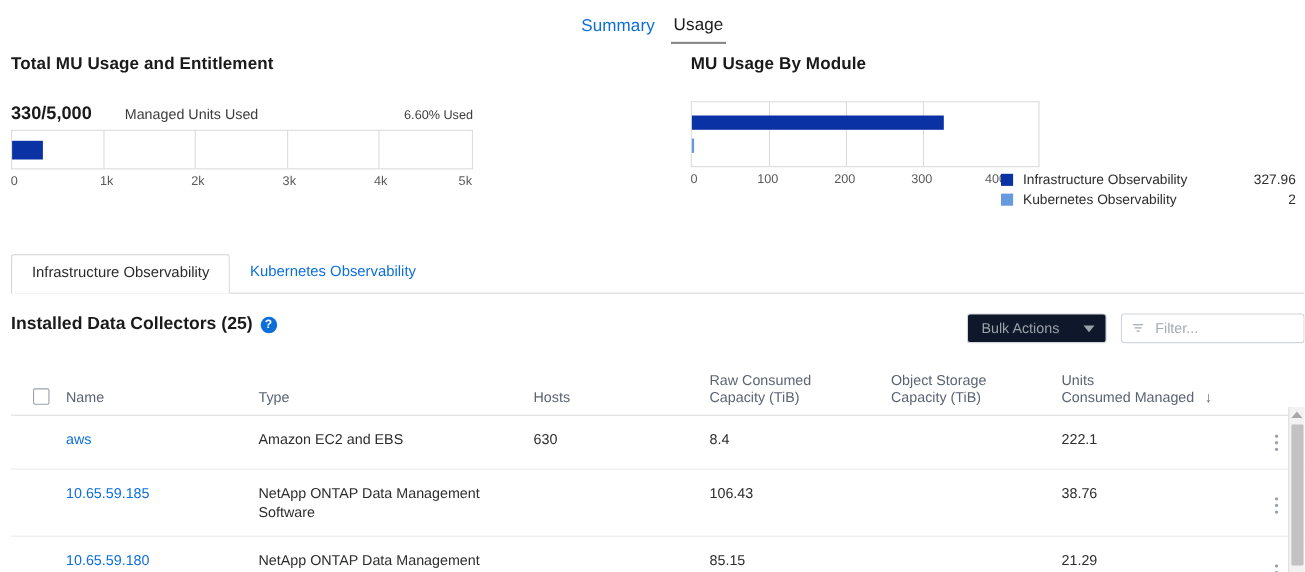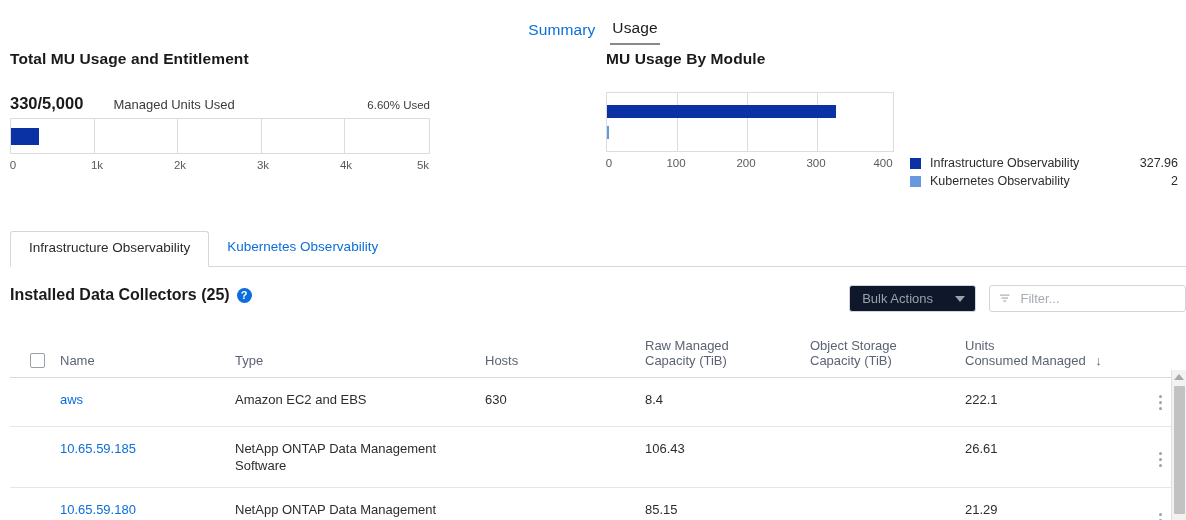--- a/index.html
+++ b/index.html
@@ -8,21 +8,21 @@
     margin: 0; padding: 0;
     width: 1186px; height: 520px;
     background: #ffffff;
     font-family: "Liberation Sans", sans-serif;
     overflow: hidden;
   }
   .page { position: relative; width: 1186px; height: 520px; background: #fff; }
 
   
   .toptabs {
-    display: flex; justify-content: center; align-items: flex-end;
+    display: flex; justify-content: center; align-items: center;
     padding-top: 9px; height: 45px;
   }
   .toptab {
     font-size: 15.5px; letter-spacing: .1px; padding: 0 2px 6px 2px;
     cursor: pointer; white-space: nowrap;
   }
   .toptab.link { color: #0b6edb; }
   .toptab.active { color: #1c1c1c; border-bottom: 2px solid #8a8a8a; margin-left: 13px; }
 
   
@@ -51,21 +51,21 @@
   }
   .axis {
     position: relative; height: 20px; margin-top: 5px;
   }
   .axis span {
     position: absolute; top: 0; font-size: 11.5px; color: #5a5a5a;
     transform: translateX(-50%); white-space: nowrap;
   }
 
   
-  .right-chart { position: absolute; left: 606px; top: 5px; width: 288px; }
+  .right-chart { position: absolute; left: 628px; top: 5px; width: 317px; }
   .rc-plot {
     position: relative; margin-top: 24px; height: 60px;
     border: 1px solid #dcdcdc; background: #fff;
   }
   .rc-plot .vgrid {
     position: absolute; top: 0; bottom: 0; width: 1px; background: #dcdcdc;
   }
   .rc-bar { position: absolute; left: 0; }
   .rc-bar.b1 { top: 12px; height: 13px; background: #0b32a5; }
   .rc-bar.b2 { top: 33px; height: 13px; background: #6699dd; }
@@ -117,21 +117,21 @@
     color: #9aa1aa; font-size: 13px; padding: 6px 10px 6px 12px;
     cursor: pointer; height: 27px;
   }
   .caret {
     width: 0; height: 0; border-left: 5px solid transparent;
     border-right: 5px solid transparent; border-top: 6px solid #9aa1aa;
   }
   .filter {
     margin-left: 13px; display: flex; align-items: center; gap: 8px;
     border: 1px solid #d2d6dc; border-radius: 3px; background: #fff;
-    height: 27px; width: 197px; padding: 0 9px;
+    height: 27px; width: 167px; padding: 0 9px;
   }
   .filter-input {
     border: none; outline: none; font-size: 13px; color: #9aa1aa;
     font-family: "Liberation Sans", sans-serif; width: 100%; background: transparent;
   }
   .filter-input::placeholder { color: #a4abb3; }
 
   
   .table { position: absolute; left: 10px; top: 326px; width: 1176px; }
   .thead {
@@ -279,21 +279,21 @@
 
   <div class="table">
     <div class="thead">
       <div class="c-check">
         <span class="checkbox"></span>
       </div>
       <div class="th c-name">Name</div>
       <div class="th c-type">Type</div>
       <div class="th c-hosts">Hosts</div>
       <div class="th c-raw">
-        <div>Raw Managed</div>
+        <div>Raw Consumed</div>
         <div>Capacity (TiB)</div>
       </div>
       <div class="th c-obj">
         <div>Object Storage</div>
         <div>Capacity (TiB)</div>
       </div>
       <div class="th c-cmu">
         <div>Units</div>
         <div>
           <span>Consumed Managed</span>
@@ -325,21 +325,21 @@
     <div class="trow">
       <div class="c-check"></div>
       <div class="td c-name link">10.65.59.185</div>
       <div class="td c-type">
         <div>NetApp ONTAP Data Management</div>
         <div>Software</div>
       </div>
       <div class="td c-hosts"></div>
       <div class="td c-raw">106.43</div>
       <div class="td c-obj"></div>
-      <div class="td c-cmu">26.61</div>
+      <div class="td c-cmu">38.76</div>
       <div class="c-menu">
         <div class="kebab" style="padding-top:12px">
           <div class="dot"></div>
             <div class="dot"></div>
             <div class="dot"></div>
         </div>
       </div>
     </div>
 
     <div class="trow">

